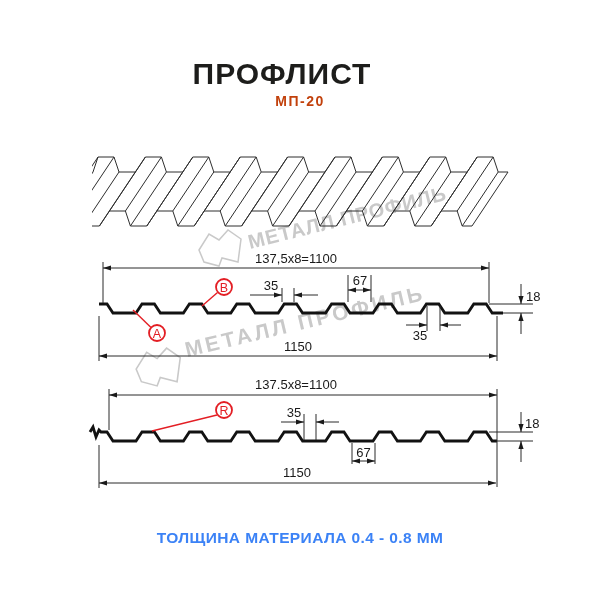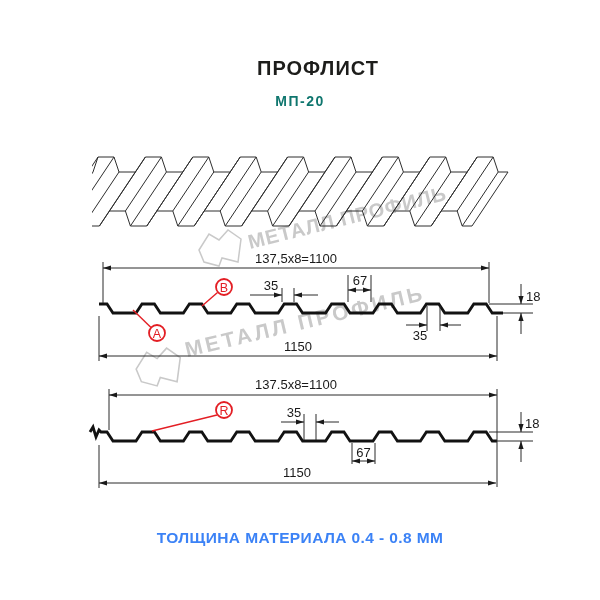--- a/index.html
+++ b/index.html
@@ -1,21 +1,21 @@
 <!DOCTYPE html>
 <html><head>
 <meta charset="utf-8">
 <style>
   html,body{margin:0;padding:0;background:#ffffff;}
   .page{position:relative;width:600px;height:600px;background:#ffffff;overflow:hidden;
         font-family:"Liberation Sans",sans-serif;}
   .title{position:absolute;top:57px;left:0;width:564px;text-align:center;
-         font-size:20px;font-weight:800;letter-spacing:1px;color:#1d1d1b;padding-left:36px;}
+         font-size:30px;font-weight:800;letter-spacing:1px;color:#1d1d1b;}
   .subtitle{position:absolute;top:93px;left:0;width:600px;text-align:center;
-            font-size:14px;font-weight:600;letter-spacing:1.5px;color:#0f766e;}
+            font-size:14px;font-weight:600;letter-spacing:1.5px;color:#c2410c;}
   .footer{position:absolute;top:529px;left:0;width:600px;text-align:center;
           font-size:15.5px;font-weight:600;letter-spacing:0.4px;color:#3b82f6;}
   svg{position:absolute;left:0;top:0;}
   svg text{font-family:"Liberation Sans",sans-serif;fill:#1a1a1a;font-size:13px;}
   .dimline{stroke:#2a2a2a;stroke-width:1;fill:none;}
   .profile{stroke:#121212;stroke-width:2.8;fill:none;stroke-linejoin:miter;}
   .iso{stroke:#2e2e2e;stroke-width:1;fill:none;}
   .ah{fill:#1a1a1a;stroke:none;}
   .redln{stroke:#e31e24;stroke-width:1.4;fill:none;}
   .redcirc{stroke:#e31e24;stroke-width:1.8;fill:#ffffff;}

